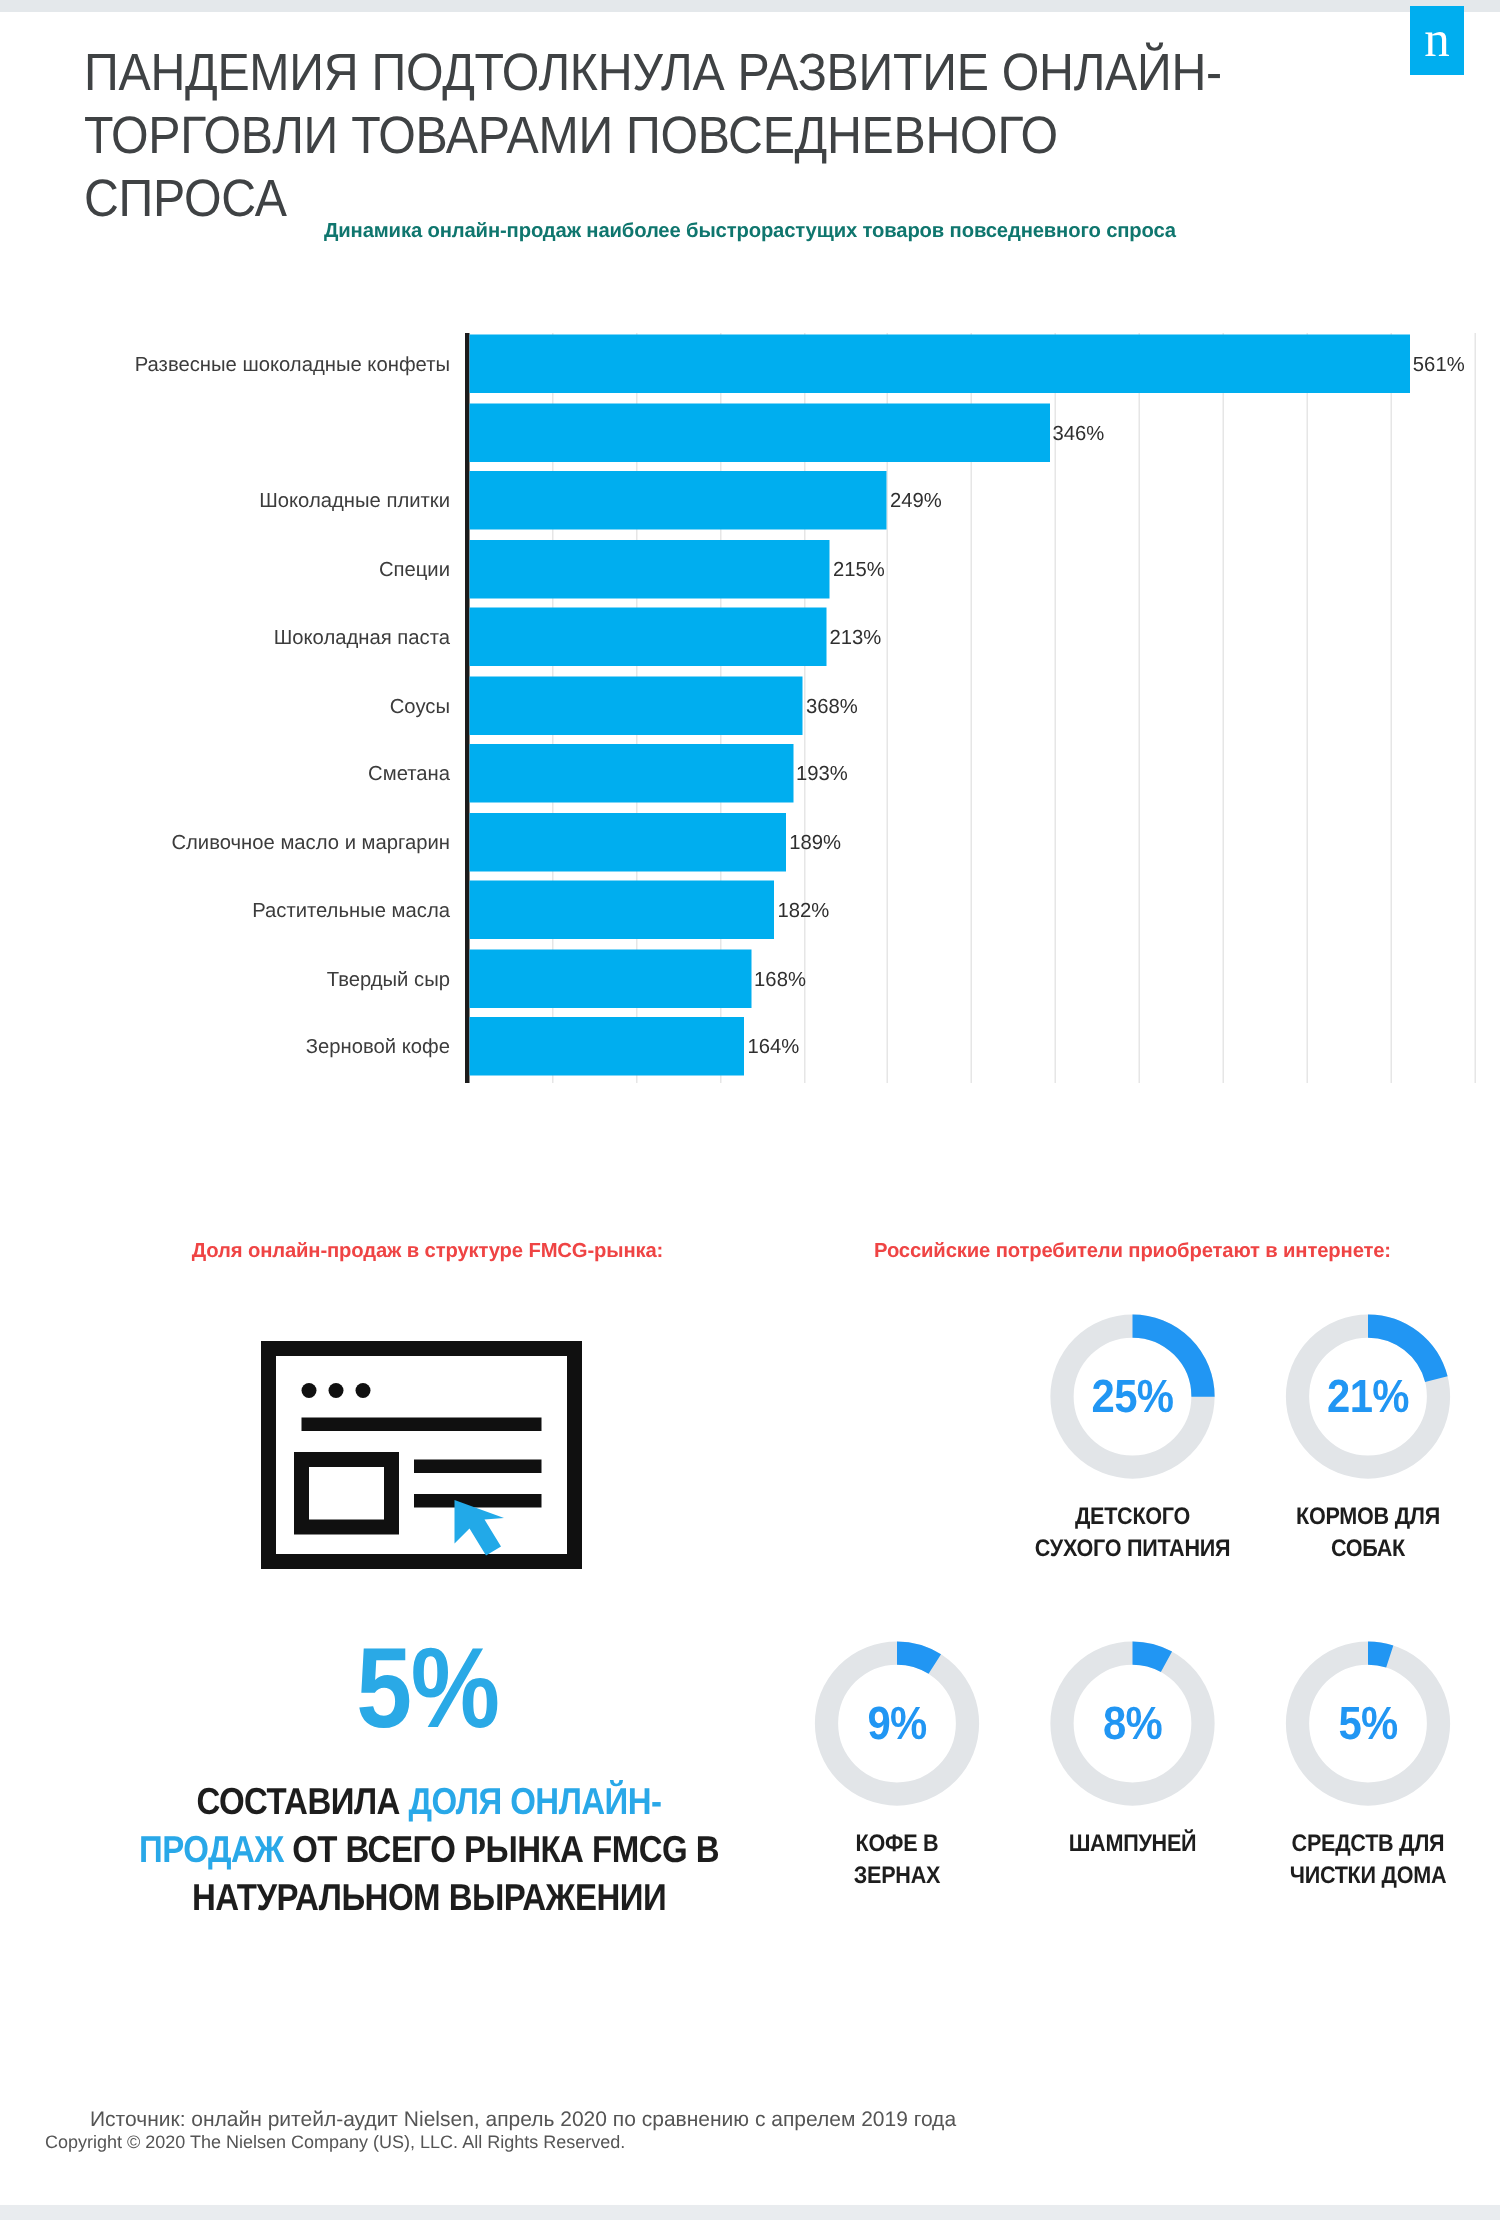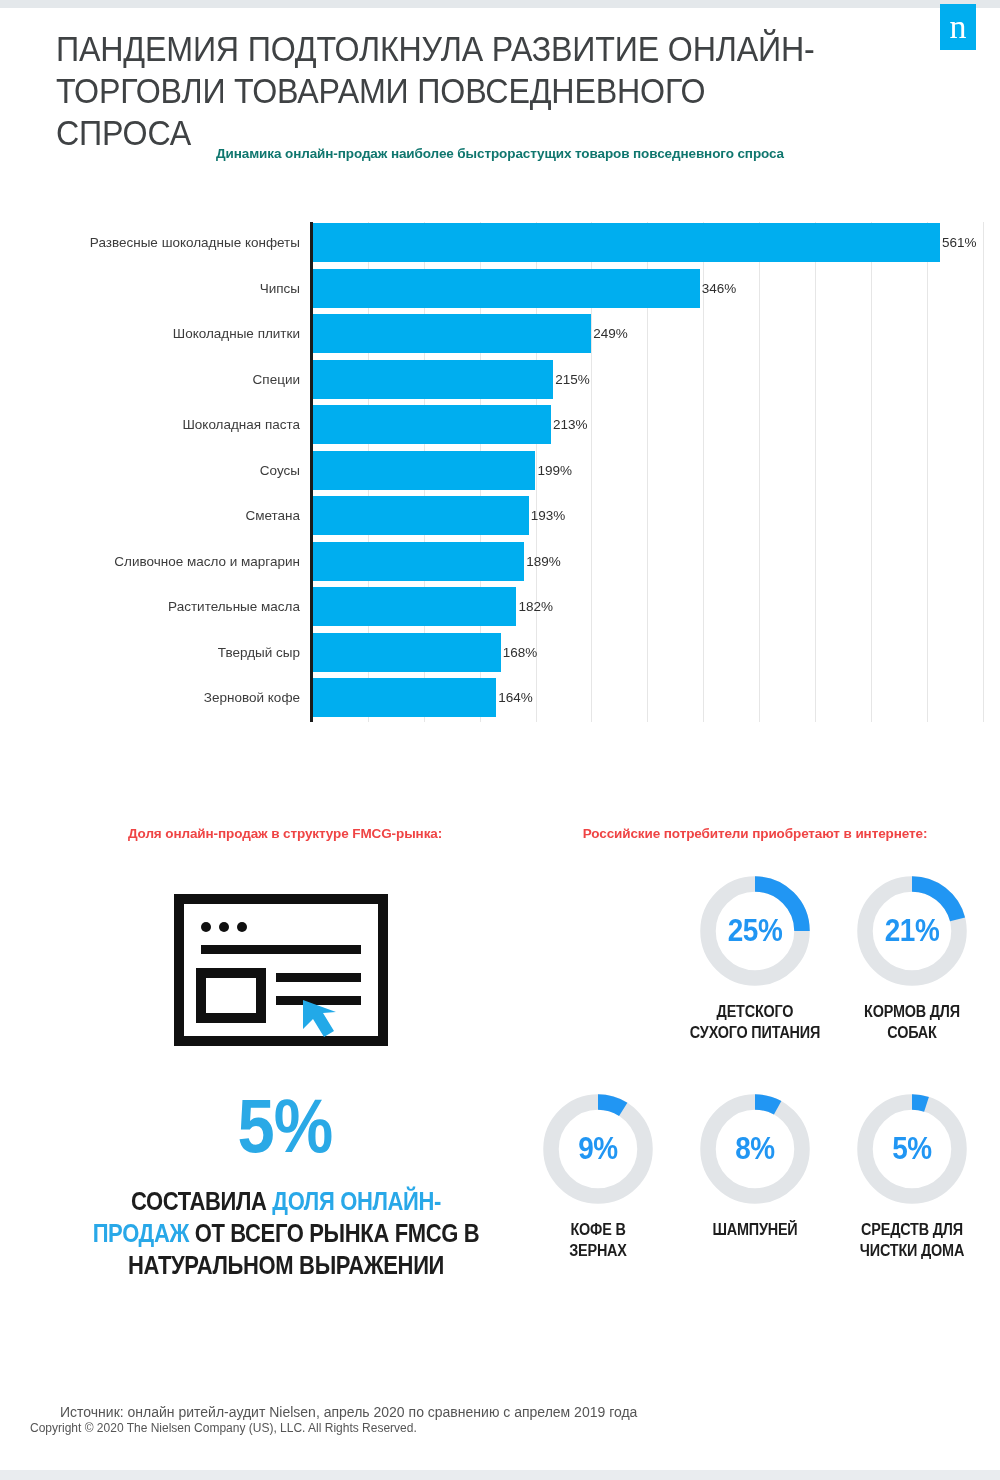--- a/index.html
+++ b/index.html
@@ -279,21 +279,20 @@
       <div class="gridline" style="left: 670.5px;"></div>
     </div>
   <div class="axis-line"></div>
   <div id="bar-rows">
       <div class="bar-row" style="top: 10px;">
         <div class="bar-label">Развесные шоколадные конфеты</div>
         <div class="bar-rect" style="width: 626.918px;"></div>
         <div class="bar-value" style="left: 927.918px;">561%</div>
       </div>
       <div class="bar-row" style="top: 55.5px;">
-        <div class="bar-label">Чипсы</div>
         <div class="bar-rect" style="width: 386.655px;"></div>
         <div class="bar-value" style="left: 687.655px;">346%</div>
       </div>
       <div class="bar-row" style="top: 101px;">
         <div class="bar-label">Шоколадные плитки</div>
         <div class="bar-rect" style="width: 278.257px;"></div>
         <div class="bar-value" style="left: 579.257px;">249%</div>
       </div>
       <div class="bar-row" style="top: 146.5px;">
         <div class="bar-label">Специи</div>
@@ -301,21 +300,21 @@
         <div class="bar-value" style="left: 541.263px;">215%</div>
       </div>
       <div class="bar-row" style="top: 192px;">
         <div class="bar-label">Шоколадная паста</div>
         <div class="bar-rect" style="width: 238.027px;"></div>
         <div class="bar-value" style="left: 539.027px;">213%</div>
       </div>
       <div class="bar-row" style="top: 237.5px;">
         <div class="bar-label">Соусы</div>
         <div class="bar-rect" style="width: 222.382px;"></div>
-        <div class="bar-value" style="left: 523.382px;">199%</div>
+        <div class="bar-value" style="left: 523.382px;">368%</div>
       </div>
       <div class="bar-row" style="top: 283px;">
         <div class="bar-label">Сметана</div>
         <div class="bar-rect" style="width: 215.677px;"></div>
         <div class="bar-value" style="left: 516.678px;">193%</div>
       </div>
       <div class="bar-row" style="top: 328.5px;">
         <div class="bar-label">Сливочное масло и маргарин</div>
         <div class="bar-rect" style="width: 211.207px;"></div>
         <div class="bar-value" style="left: 512.207px;">189%</div>

